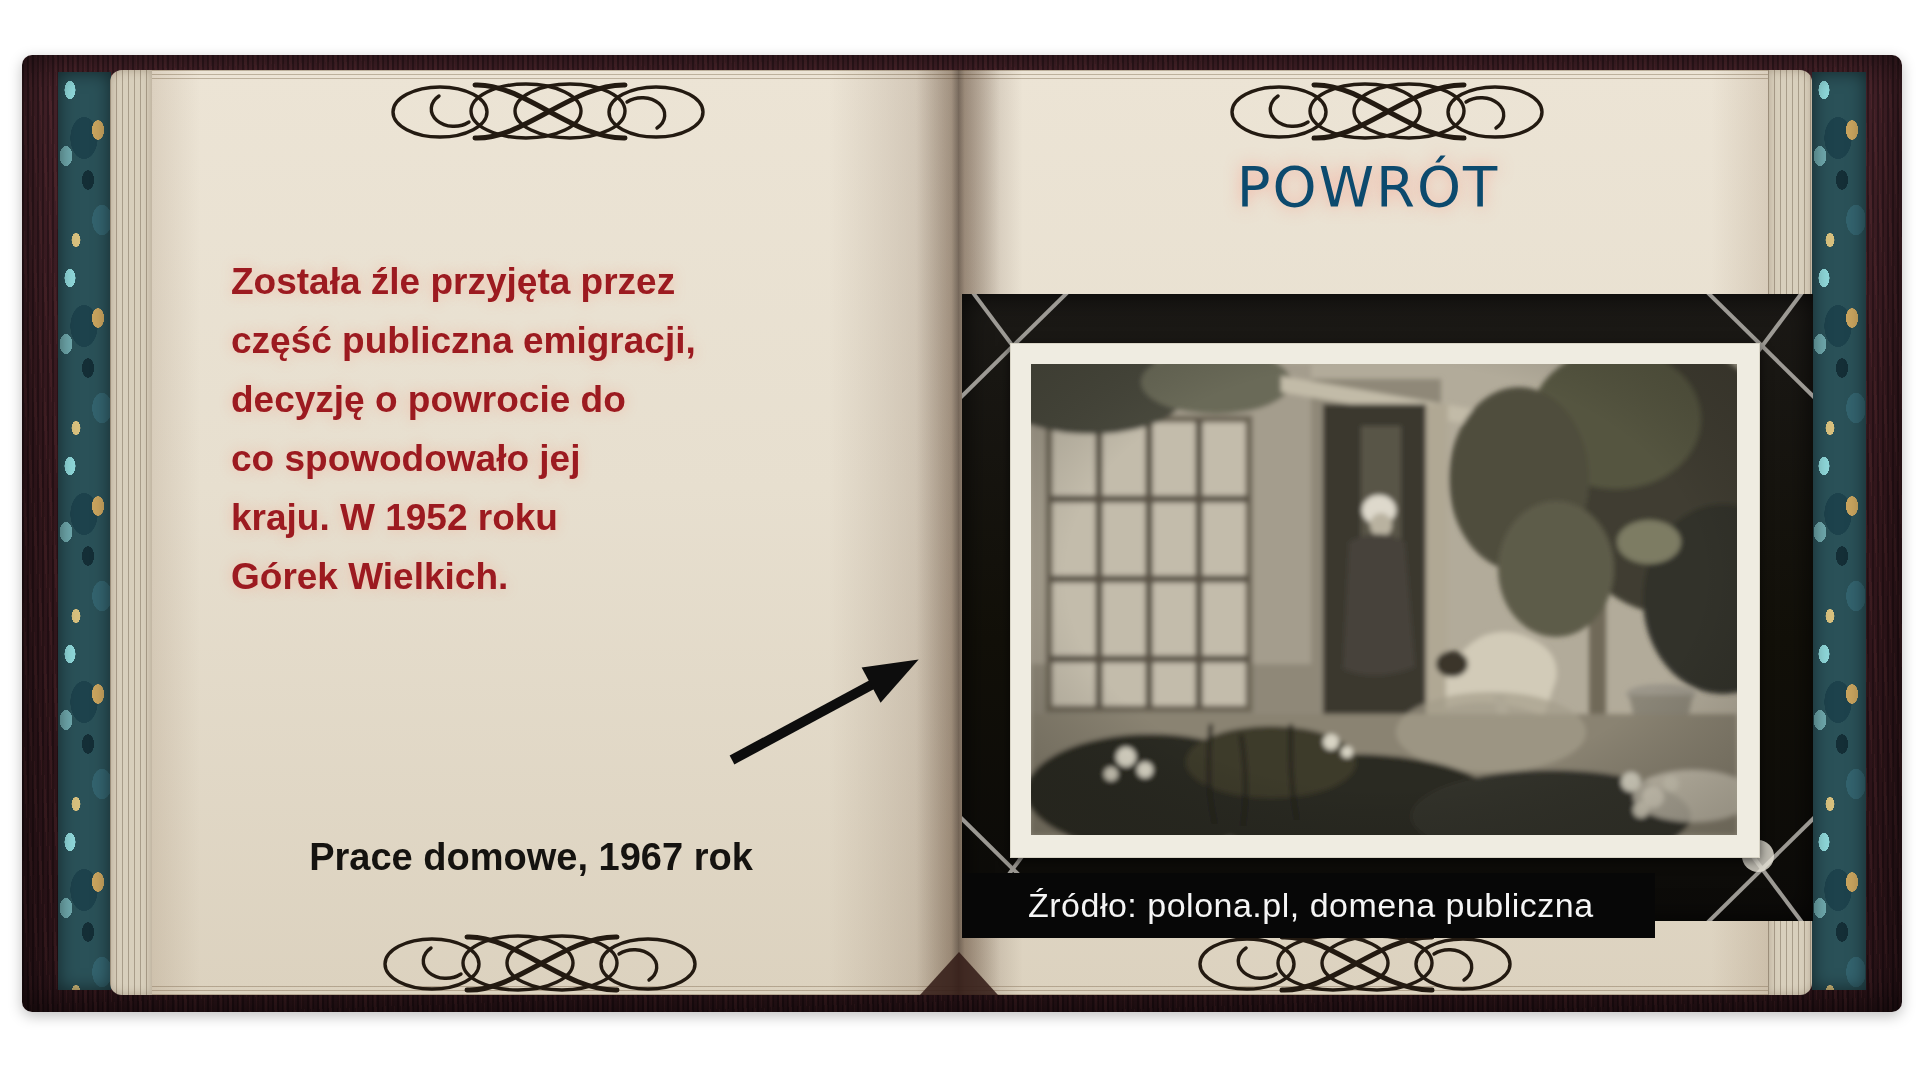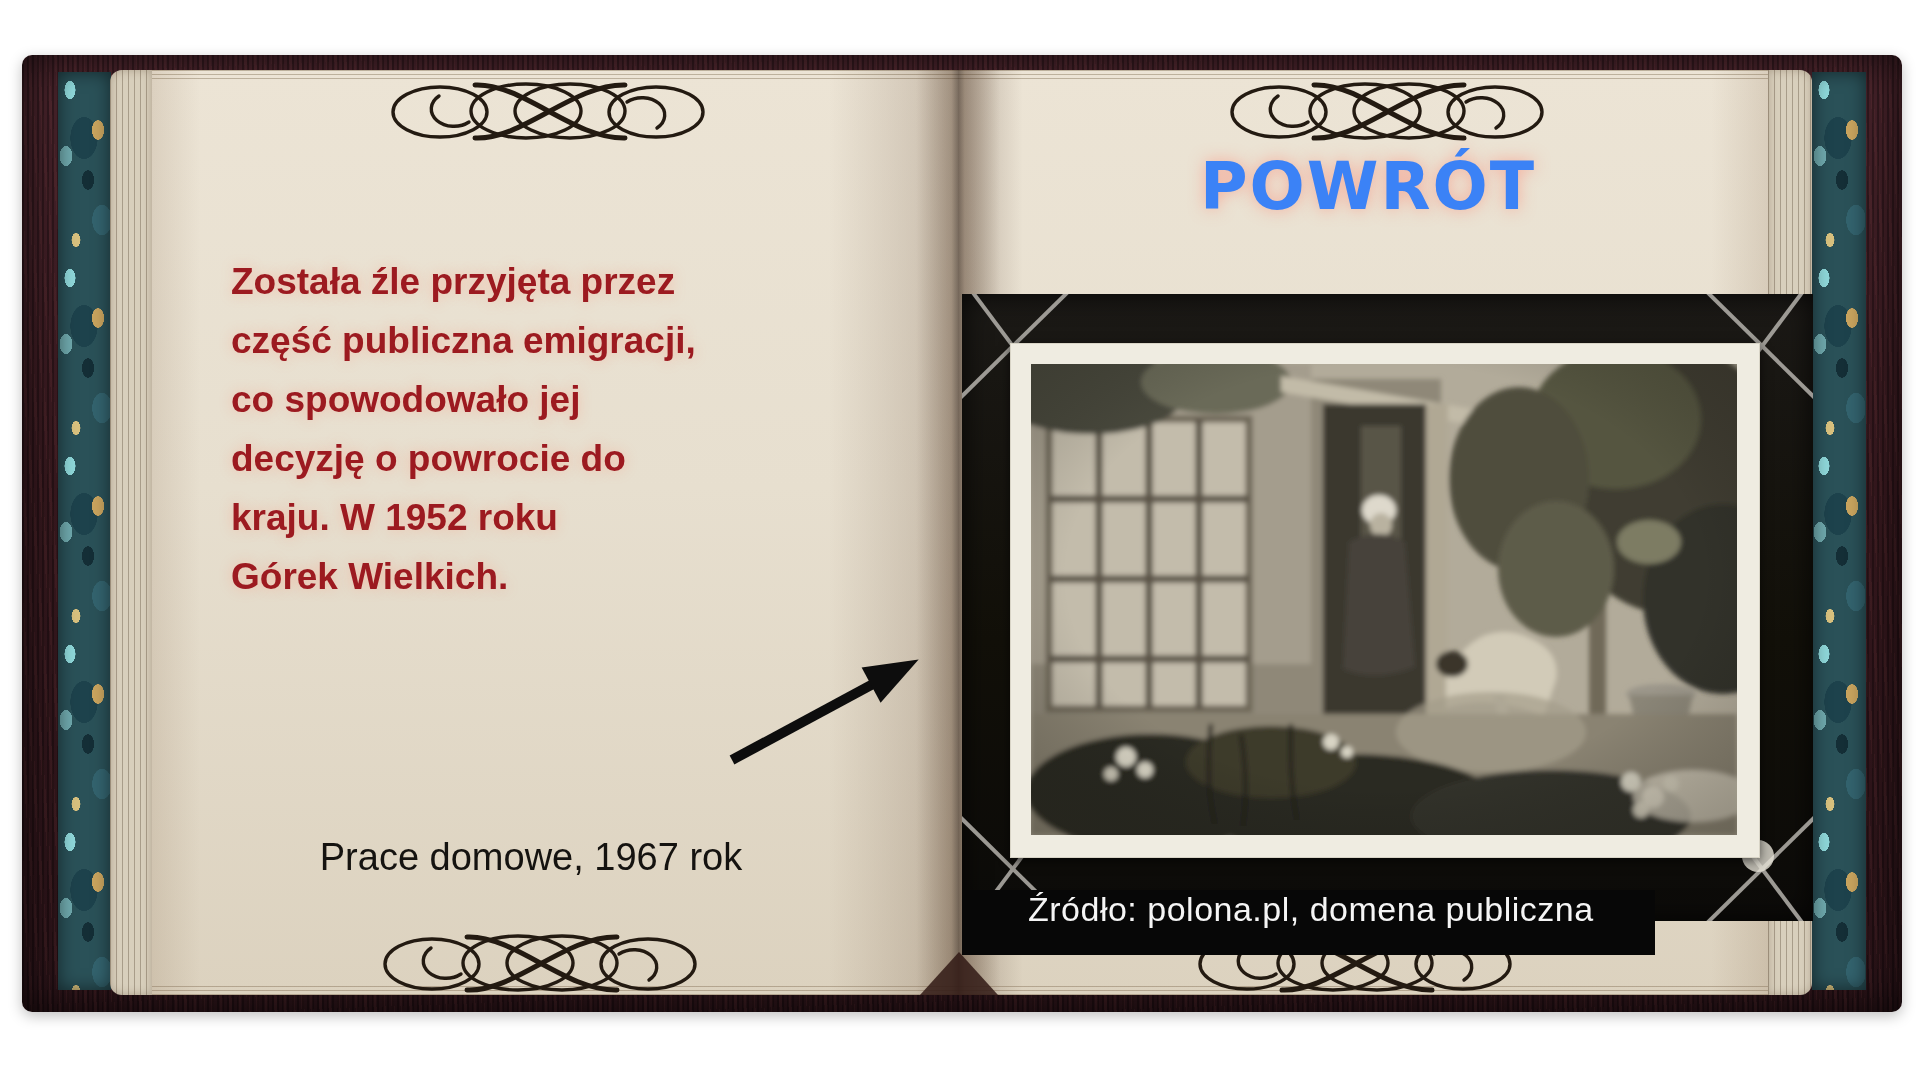--- a/index.html
+++ b/index.html
@@ -74,49 +74,49 @@
   .flourish{width:330px;height:66px;}
 
   
   .paragraph{
     left:231px;top:252px;width:600px;
     font-weight:bold;font-size:37px;line-height:59px;color:#9c1a20;
     text-shadow:0 0 13px rgba(255,140,110,.40);
   }
   .photo-label{
     left:231px;top:836px;width:600px;text-align:center;
-    font-weight:normal;font-size:38px;color:#151310;
+    font-weight:bold;font-size:38px;color:#151310;
   }
 
   
   .arrow-wrap{left:718px;top:650px;width:214px;height:126px;}
 
   
   .title{
     left:978px;top:138px;width:780px;text-align:center;
-    font-family:"DejaVu Sans",sans-serif;font-weight:bold;
-    font-size:65px;line-height:98px;letter-spacing:2px;color:#3b82f6;
+    font-family:"DejaVu Sans",sans-serif;font-weight:normal;
+    font-size:56px;line-height:98px;letter-spacing:2px;color:#0c4a6e;
     text-shadow:0 0 16px rgba(255,120,100,.50);
   }
 
   .photo-frame{
     left:962px;top:294px;width:851px;height:627px;
     background:linear-gradient(180deg,#1b1916 0%,#121009 55%,#0c0b09 100%);
     box-shadow: inset 0 0 28px rgba(0,0,0,.8);
   }
   .corner-ribbons{position:absolute;left:0;top:0;width:851px;height:627px;}
   .photo-white{
     position:absolute;left:48px;top:49px;width:748px;height:513px;
     background:#efecE1;border:1px solid #d8d4c6;
     box-shadow:0 3px 10px rgba(0,0,0,.6);
   }
   .photo-inner{position:absolute;left:20px;top:20px;width:706px;height:471px;overflow:hidden;background:#b5ae9e;}
   .caption-bar{
-    position:absolute;left:0;top:596px;width:693px;height:65px;background:#070707;
-    display:flex;
+    position:absolute;left:0;top:579px;width:693px;height:65px;background:#070707;
+    display:flex;align-items:center;
   }
   .caption-text{
     padding-left:66px;color:#f5f5f5;font-size:34px;font-weight:normal;letter-spacing:.5px;
   }
 </style>
 </head>
 <body>
 
 <div class="stage">
 
@@ -159,22 +159,22 @@
   <svg class="abs flourish" style="left:375px;top:930px" viewBox="0 0 330 66">
       <use href="#flourish-def"></use>
     </svg>
   <svg class="abs flourish" style="left:1190px;top:930px" viewBox="0 0 330 66">
       <use href="#flourish-def"></use>
     </svg>
 
   <div class="abs paragraph">
     <div>Została źle przyjęta przez</div>
     <div>część publiczna emigracji,</div>
+    <div>decyzję o powrocie do</div>
     <div>co spowodowało jej</div>
-    <div>decyzję o powrocie do</div>
     <div>kraju. W 1952 roku</div>
     <div>Górek Wielkich.</div>
   </div>
 
   <div class="abs photo-label">Prace domowe, 1967 rok</div>
 
   <svg class="abs arrow-wrap" viewBox="0 0 214 126">
     <g transform="translate(14,110) rotate(-28.3)" fill="#0d0d0d" stroke="#0d0d0d">
       <line x1="0" y1="0" x2="162" y2="0" stroke-width="10"></line>
       <polygon points="158,-20 212,0 158,20" stroke="none"></polygon>

